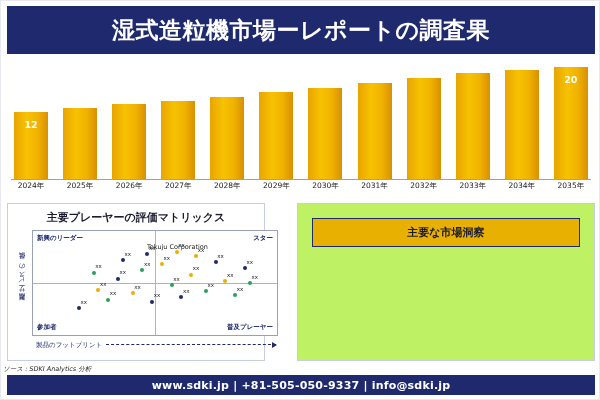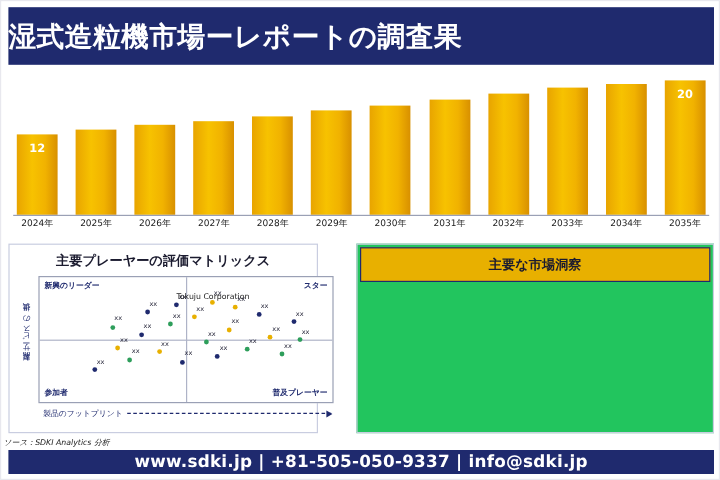--- a/index.html
+++ b/index.html
@@ -24,20 +24,21 @@
   }
 
   
   .header {
     position: absolute;
     left: 6px; top: 5px;
     width: 588px; height: 48px;
     background: #1f2a6e;
     display: flex;
     align-items: center;
+    justify-content: center;
   }
   .header-title {
     color: #ffffff;
     font-size: 23px;
     font-weight: bold;
     letter-spacing: 0.5px;
     white-space: nowrap;
   }
 
   
@@ -231,24 +232,24 @@
     font-size: 6.5px;
     color: #222222;
     font-style: italic;
   }
 
   
   .insights-panel {
     position: absolute;
     left: 296px; top: 202px;
     width: 298px; height: 158px;
-    background: #22c55e;
+    background: #bef264;
     border: 1px solid #c9cde0;
     box-sizing: border-box;
-    padding: 2px;
+    padding: 14px;
   }
   .insights-head {
     background: #e8b000;
     color: #1b1b2f;
     font-size: 11px;
     font-weight: bold;
     text-align: center;
     padding: 6px 0;
     border: 1px solid #1f2a6e;
     box-sizing: border-box;
@@ -276,21 +277,21 @@
     position: absolute;
     left: 6px; top: 374px;
     width: 588px; height: 20px;
     background: #1f2a6e;
     display: flex;
     align-items: center;
     justify-content: center;
   }
   .footer-text {
     color: #ffffff;
-    font-size: 14px;
+    font-size: 11px;
     font-weight: bold;
     letter-spacing: 0.2px;
   }
 </style>
 </head>
 <body>
 
 <div class="page">
 
   <div class="header">

